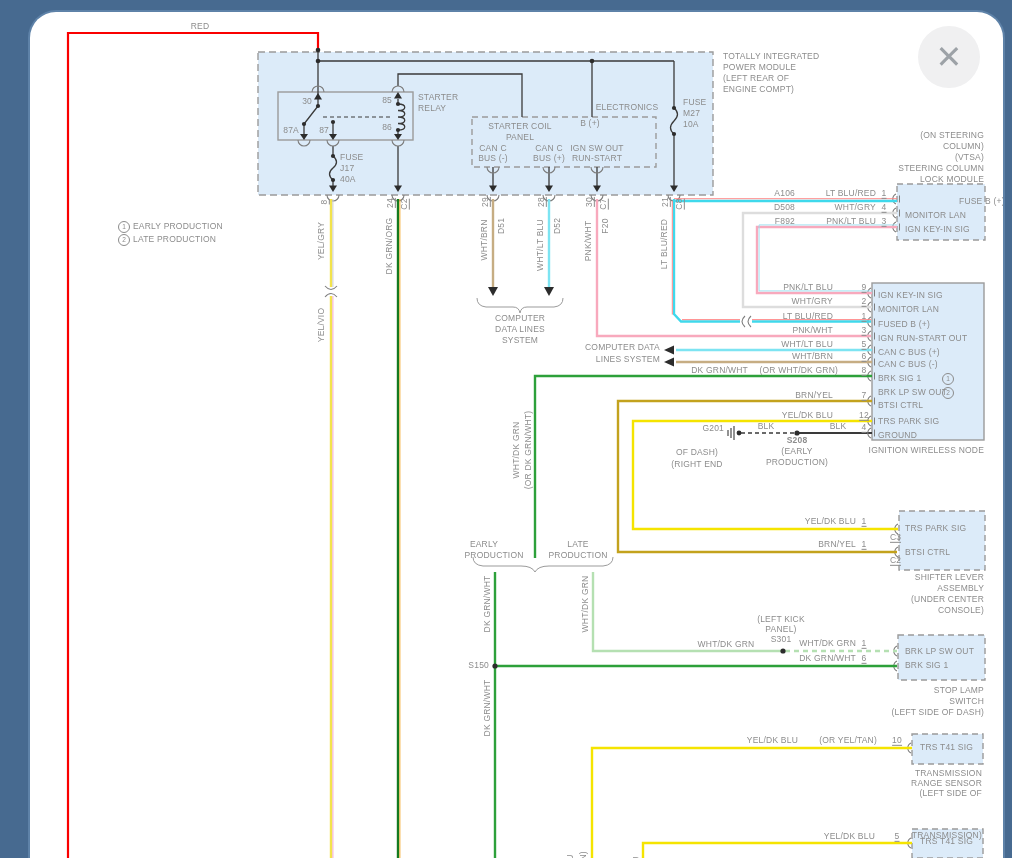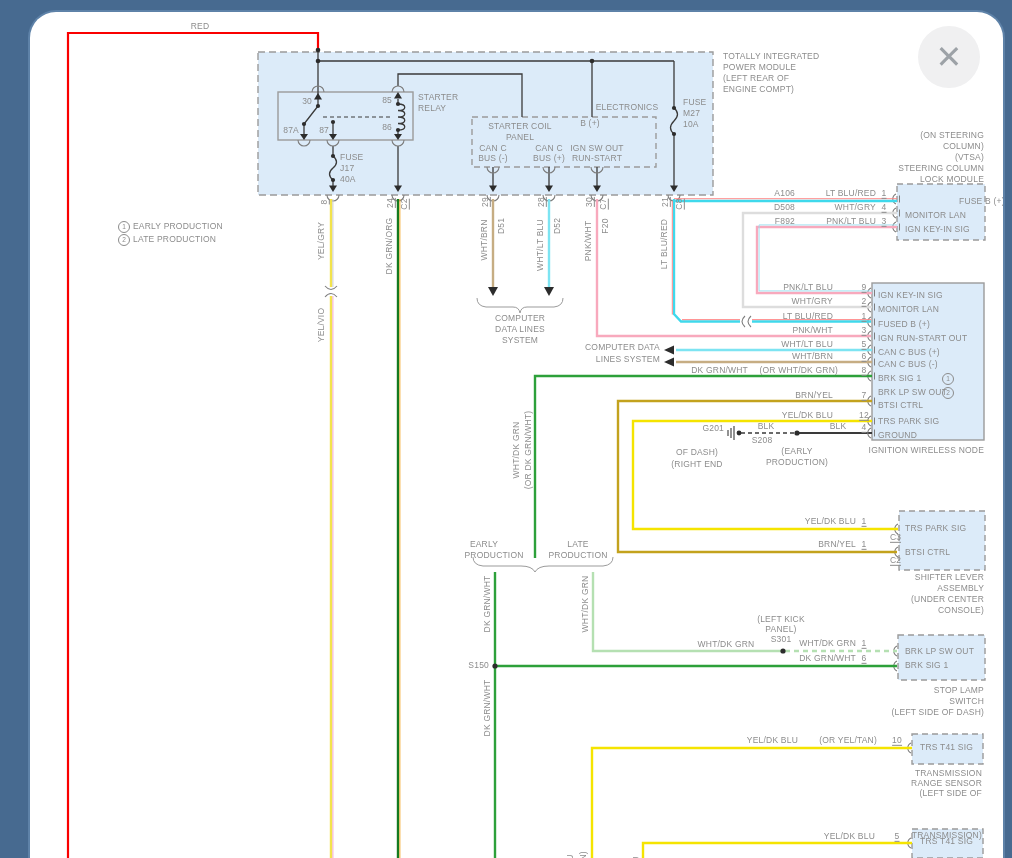--- a/index.html
+++ b/index.html
@@ -252,21 +252,21 @@
         <span class="lbl" style="left: 878px; top: 422px; transform: translate(0px, -50%);">TRS PARK SIG</span>
         <span class="lbl" style="left: 878px; top: 436px; transform: translate(0px, -50%);">GROUND</span>
         <span class="lbl circ" style="left: 948px; top: 379px; transform: translate(-50%, -50%);">1</span>
         <span class="lbl circ" style="left: 948px; top: 393px; transform: translate(-50%, -50%);">2</span>
         <span class="lbl" style="left: 984px; top: 451px; transform: translate(-100%, -50%);">IGNITION WIRELESS NODE</span>
         <span class="lbl" style="left: 660px; top: 348px; transform: translate(-100%, -50%);">COMPUTER DATA</span>
         <span class="lbl" style="left: 660px; top: 360px; transform: translate(-100%, -50%);">LINES SYSTEM</span>
         <span class="lbl" style="left: 724px; top: 429px; transform: translate(-100%, -50%);">G201</span>
         <span class="lbl" style="left: 697px; top: 442px; transform: translate(-50%, -50%); margin-top: 23px;">(RIGHT END</span>
         <span class="lbl" style="left: 697px; top: 453px; transform: translate(-50%, -50%); text-align: right;">OF DASH)</span>
-        <span class="lbl" style="left: 762px; top: 441px; transform: translate(-50%, -50%);">S208</span>
+        <span class="lbl" style="left: 797px; top: 441px; transform: translate(-50%, -50%); font-weight: bold;">S208</span>
         <span class="lbl" style="left: 797px; top: 452px; transform: translate(-50%, -50%);">(EARLY</span>
         <span class="lbl" style="left: 797px; top: 463px; transform: translate(-50%, -50%);">PRODUCTION)</span>
         <span class="lbl" style="left: 517px; top: 450px; transform: translate(-50%, -50%) rotate(-90deg);">WHT/DK GRN</span>
         <span class="lbl" style="left: 529px; top: 450px; transform: translate(-50%, -50%) rotate(-90deg);">(OR DK GRN/WHT)</span>
         <span class="lbl" style="left: 484px; top: 545px; transform: translate(-50%, -50%);">EARLY</span>
         <span class="lbl" style="left: 494px; top: 556px; transform: translate(-50%, -50%);">PRODUCTION</span>
         <span class="lbl" style="left: 578px; top: 545px; transform: translate(-50%, -50%);">LATE</span>
         <span class="lbl" style="left: 578px; top: 556px; transform: translate(-50%, -50%);">PRODUCTION</span>
         <span class="lbl" style="left: 488px; top: 604px; transform: translate(-50%, -50%) rotate(-90deg);">DK GRN/WHT</span>
         <span class="lbl" style="left: 586px; top: 604px; transform: translate(-50%, -50%) rotate(-90deg);">WHT/DK GRN</span>

